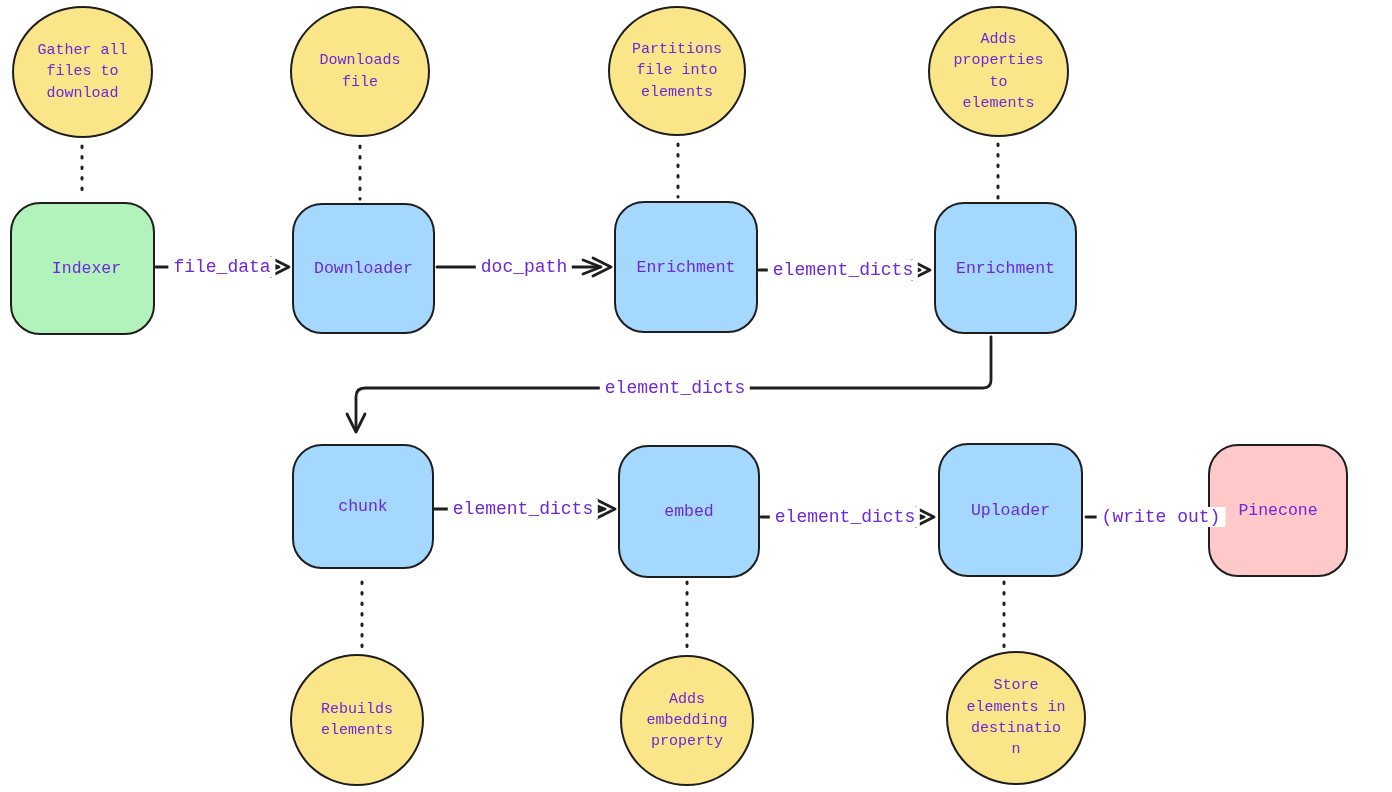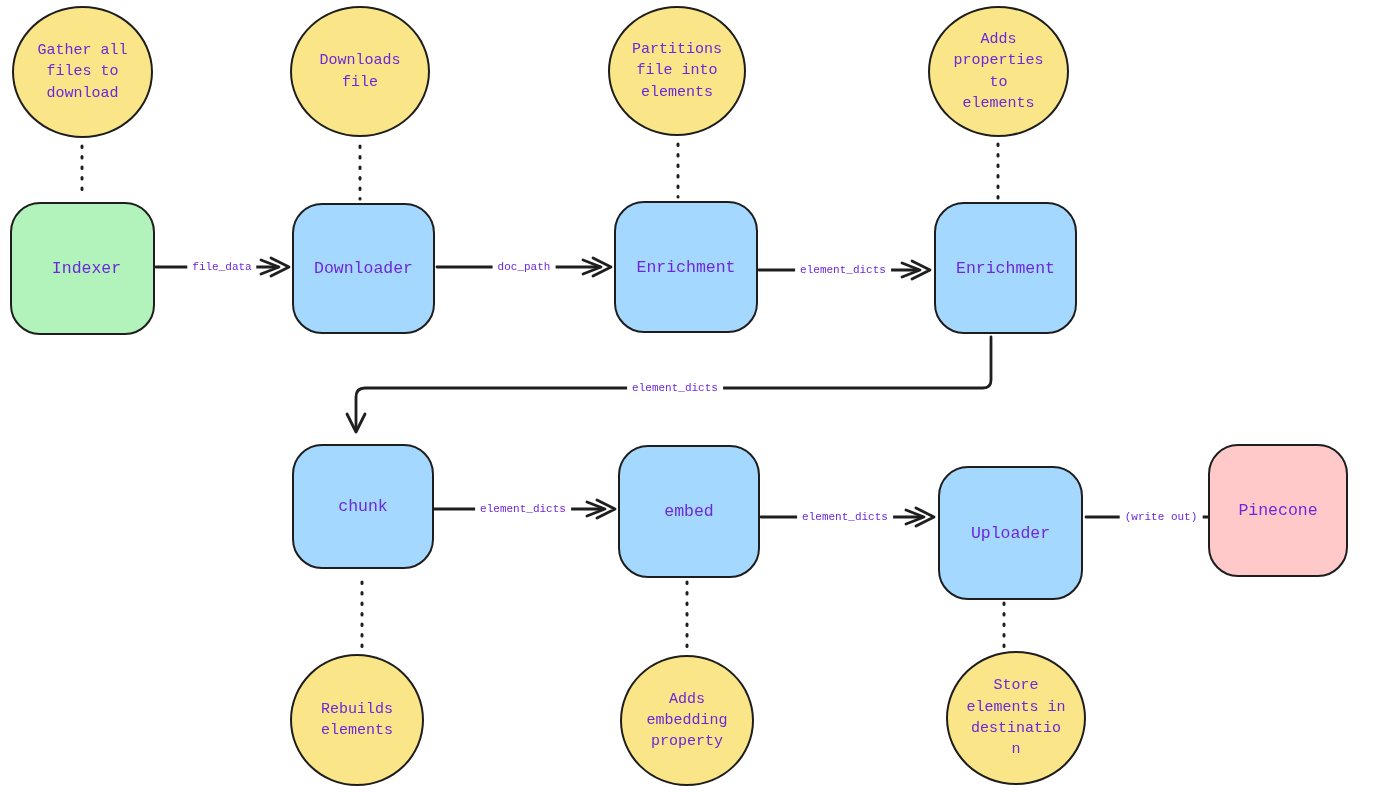--- a/index.html
+++ b/index.html
@@ -14,21 +14,21 @@
   }
   .box{border-radius:30px;font-size:16.5px;}
   .circle{border-radius:50%;font-size:15px;line-height:1.42;padding:6px;}
   .fill-green{background:#b2f2bb;padding-left:8px;}
   .fill-blue{background:#a5d8ff;justify-content:center;}
   .fill-yellow{background:#fae588;}
   .fill-pink{background:#ffc9c9;}
   .lbl{white-space:pre-line;}
   .edge-label{
     position:absolute;transform:translate(-50%,-50%);background:#ffffff;
-    padding:0 5px;font-size:11px;z-index:3;white-space:nowrap;
+    padding:0 5px;font-size:18px;z-index:3;white-space:nowrap;
   }
   .stroke{stroke:#1e1e1e;fill:none;stroke-width:2.8;stroke-linecap:round;stroke-linejoin:round;}
   .dotted{stroke:#1e1e1e;fill:none;stroke-width:3;stroke-linecap:round;stroke-dasharray:1.5 9;}
 </style>
 </head>
 <body>
 
 <div id="canvas">
 
   <svg class="connectors">
@@ -96,21 +96,21 @@
   <div class="shape box fill-blue" style="left:934px;top:202px;width:143px;height:132px">
     <span class="lbl">Enrichment</span>
   </div>
 
   <div class="shape box fill-blue" style="left:292px;top:444px;width:142px;height:125px">
     <span class="lbl">chunk</span>
   </div>
   <div class="shape box fill-blue" style="left:618px;top:445px;width:142px;height:133px">
     <span class="lbl">embed</span>
   </div>
-  <div class="shape box fill-blue" style="left:938px;top:466px;width:145px;height:134px">
+  <div class="shape box fill-blue" style="left:938px;top:443px;width:145px;height:134px">
     <span class="lbl">Uploader</span>
   </div>
   <div class="shape box fill-pink" style="left:1208px;top:444px;width:140px;height:133px">
     <span class="lbl">Pinecone</span>
   </div>
 
   <div class="shape circle fill-yellow" style="left:290px;top:654px;width:134px;height:132px">
     <span class="lbl">Rebuilds
 elements</span>
   </div>

